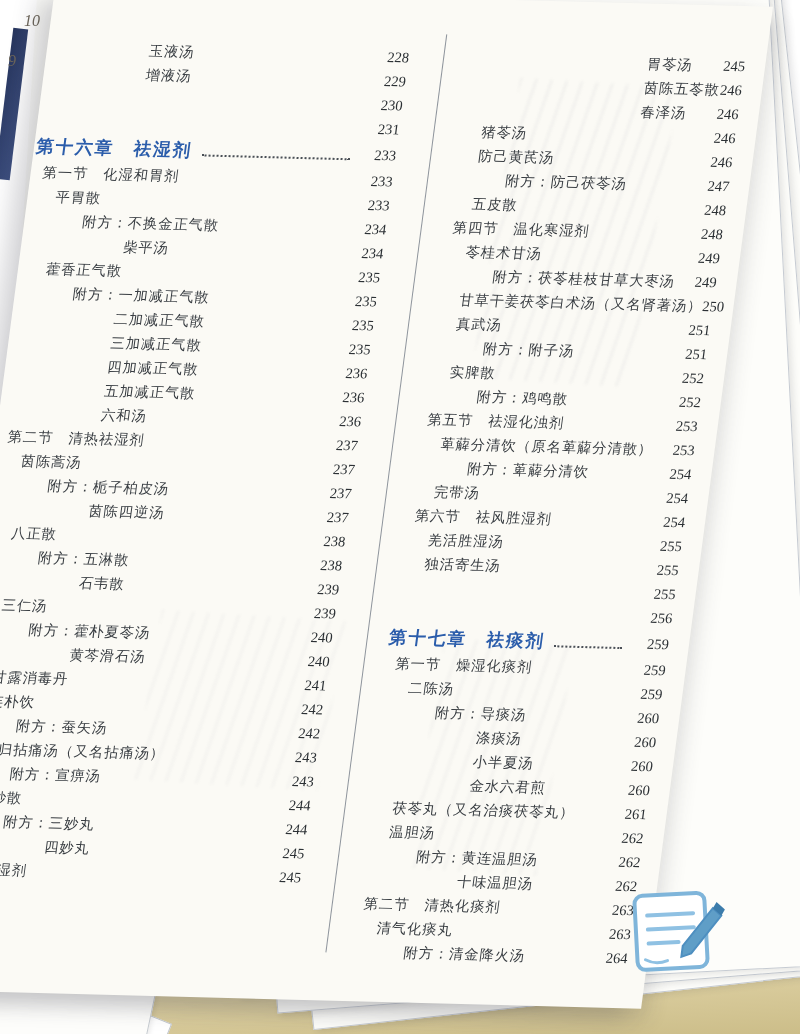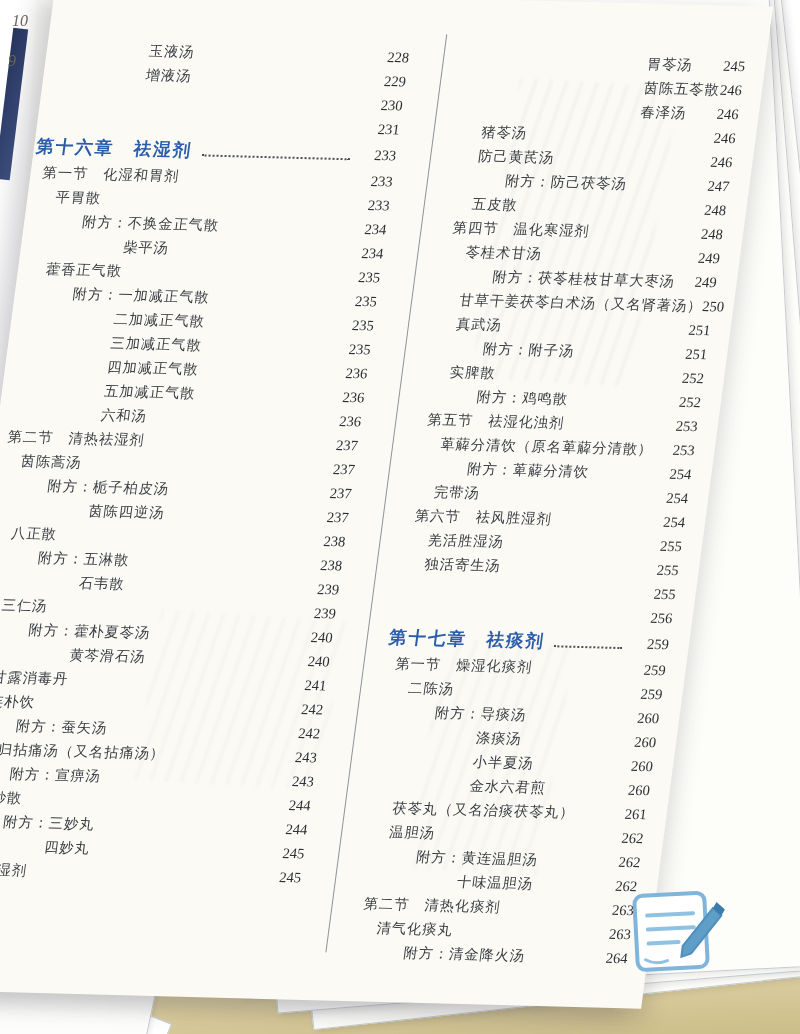--- a/index.html
+++ b/index.html
@@ -19,21 +19,21 @@
            background:#ffffff;border:1px solid #c2c7cd;}
   .cornerB{left:-70px;top:948px;width:215px;height:150px;transform:rotate(12deg);
            background:#fdfdfb;border:1px solid #c6cbd0;box-shadow:2px -2px 5px rgba(0,0,0,.08);}
   
   .navy{left:4px;top:28px;width:15px;height:152px;transform:rotate(7deg);
         background:linear-gradient(100deg,#27355d,#3d4f80);}
   .sliver{left:18px;top:-18px;width:52px;height:650px;transform:rotate(3.5deg);
           background:#fcfcf9;border-right:1px solid #e2e4e6;}
   .undernum{position:absolute;font-style:italic;color:#6d665a;font-size:16px;
             font-family:"Liberation Serif",serif;}
-  .un10{left:12px;top:12px;}
+  .un10{left:24px;top:12px;}
   .un9{left:8px;top:52px;}
   
   .main-page{left:55px;top:-12px;width:718px;height:1002px;background:#fbfaf5;
              transform:skew(-7.5deg,1.5deg);transform-origin:0 0;
              box-shadow:-14px 10px 24px rgba(55,55,70,.22), 10px 12px 18px rgba(55,55,70,.10);}
   .divider{position:absolute;left:396px;top:36px;width:1px;height:918px;background:#8e949c;}
   .col{position:absolute;top:48px;}
   .col-left{left:2px;width:360px;}
   .col-right{left:418px;width:280px;}
   .row{height:24px;display:flex;align-items:center;white-space:nowrap;}

